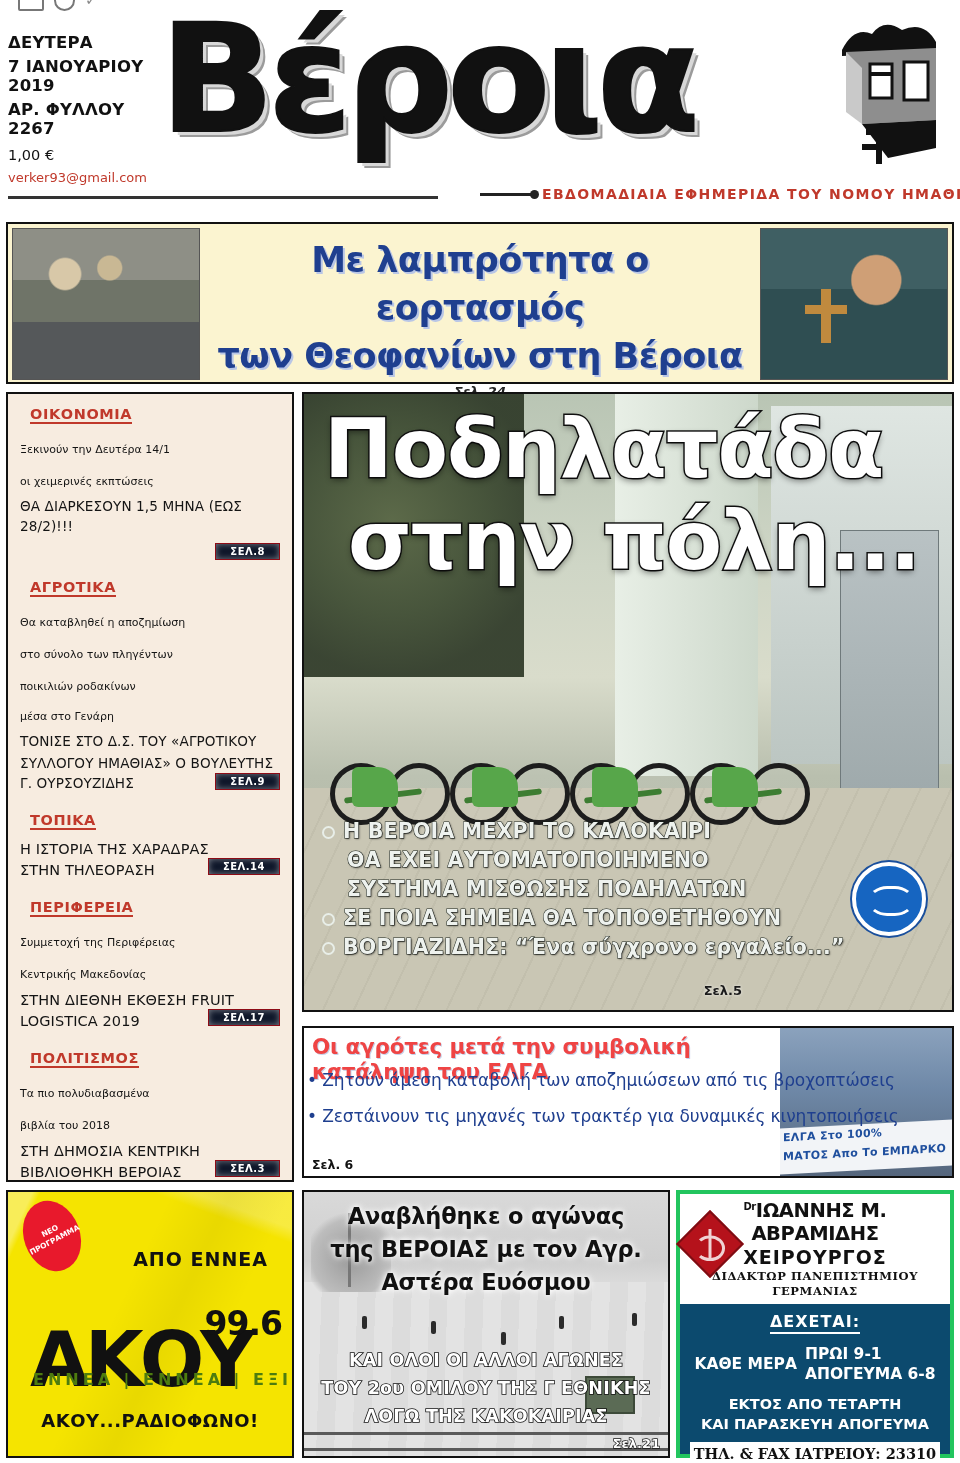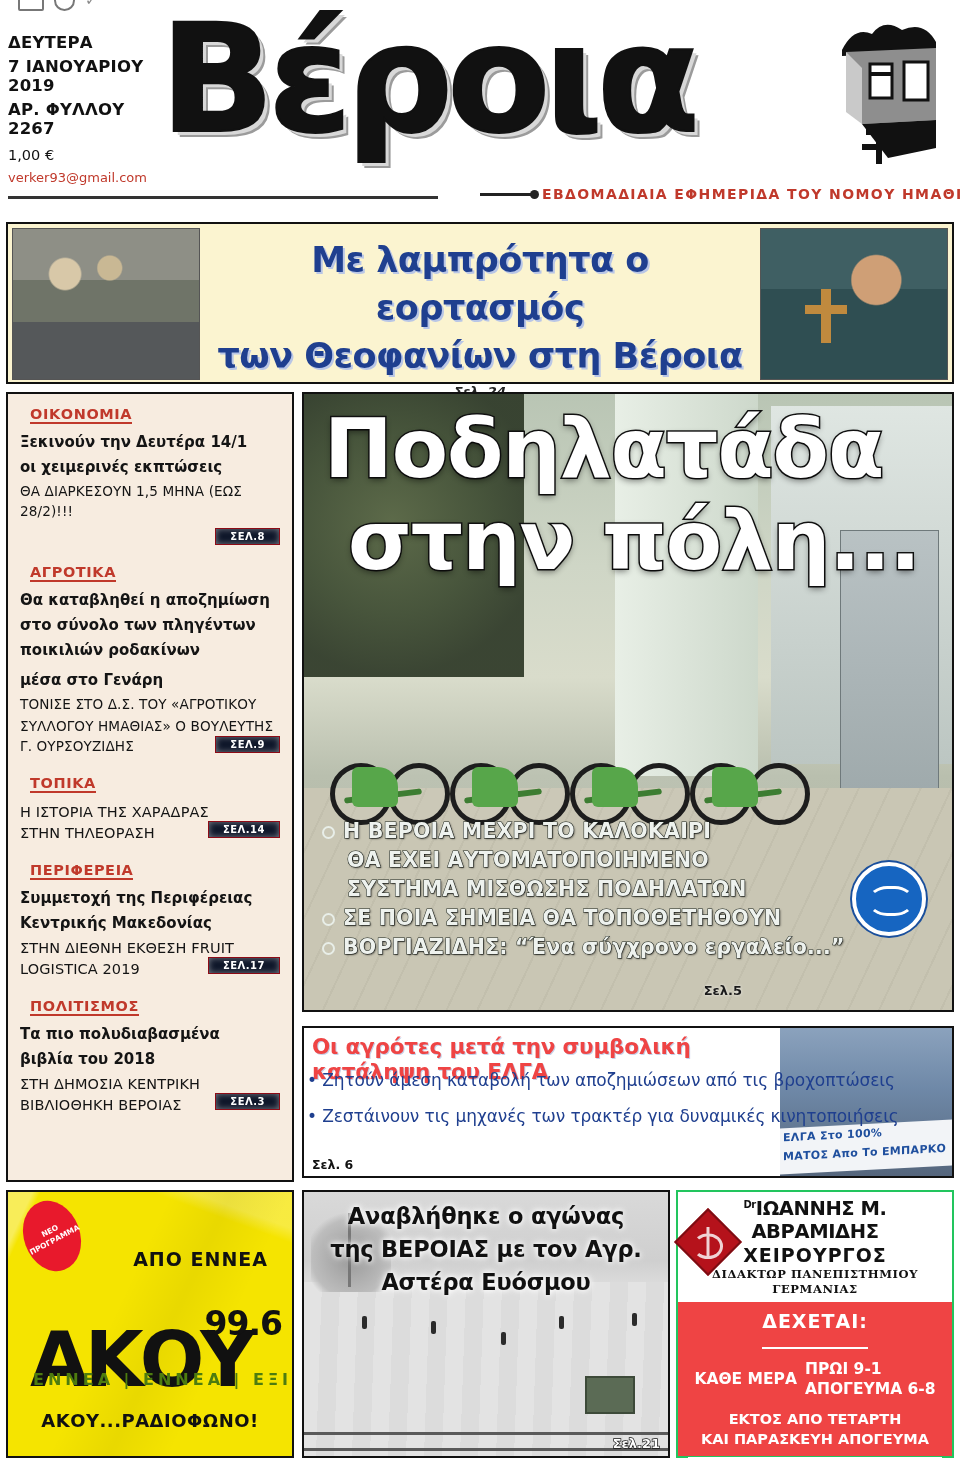--- a/index.html
+++ b/index.html
@@ -47,21 +47,21 @@
   }
   .banner .bsel{font-size:13px;font-style:italic;font-weight:bold;color:#222;margin-top:4px;}
 
   
   .sidebar{position:absolute;left:6px;top:392px;width:288px;height:790px;background:#f7ece0;border:2px solid #111;box-sizing:border-box;padding:10px 12px 8px 12px;}
   .sec{margin-bottom:4px;position:relative;}
   .sec-title{
     display:inline-block;font-weight:bold;font-size:14.5px;color:#c0392b;
     border-bottom:2px solid #c0392b;letter-spacing:.6px;margin:0 0 6px 10px;
   }
-  .sec .lead{font-weight:bold;font-size:15px;line-height:24px;color:#141414;margin:0 0 1px 0;}
+  .sec .lead{font-weight:normal;font-size:11px;line-height:24px;color:#141414;margin:8px 0 1px 0;}
   .sec .sub{font-size:13.6px;line-height:20px;color:#141414;margin:2px 0 0 0;letter-spacing:.1px;}
   .selbadge{
     display:inline-block;background:#0f172a;color:#fff;font-weight:bold;font-size:10px;
     padding:2px 14px;border:1px solid #8d0b16;letter-spacing:.5px;
     box-shadow:inset 0 0 6px rgba(255,255,255,.45);
   }
   .badge-right{position:absolute;right:0;}
   .sec-gap{height:13px;}
 
   
@@ -145,31 +145,31 @@
   .fb-top{position:absolute;left:0;right:0;top:8px;text-align:center;}
   .fb-top .l{font-weight:bold;font-size:22.5px;line-height:33px;color:#111;letter-spacing:-.2px;
      text-shadow:0 0 5px #fff,0 0 9px #fff;}
   .fb-bot{position:absolute;left:0;right:0;bottom:26px;text-align:center;}
   .fb-bot .l{font-weight:bold;font-size:17.5px;line-height:28px;color:#fff;letter-spacing:.2px;
      -webkit-text-stroke:1.6px #111;paint-order:stroke fill;}
   .fb-sel{position:absolute;right:8px;bottom:5px;font-weight:bold;font-size:13px;color:#fff;
      -webkit-text-stroke:1.4px #111;paint-order:stroke fill;}
 
   
-  .doctor{position:absolute;left:676px;top:1190px;width:278px;height:268px;background:#ef4444;border:2px solid #22c55e;box-sizing:border-box;}
+  .doctor{position:absolute;left:676px;top:1190px;width:278px;height:268px;background:#0c4a6e;border:4px solid #22c55e;box-sizing:border-box;}
   .doc-head{position:relative;background:#fff;padding:5px 4px 6px 4px;}
   .doc-name{font-weight:bold;font-size:19.5px;text-align:center;color:#111;letter-spacing:-.4px;}
   .doc-name sup{font-size:10px;vertical-align:super;}
   .doc-spec{font-weight:bold;font-size:19px;text-align:center;color:#111;letter-spacing:1px;margin-top:1px;}
   .doc-sub{font-size:11.5px;text-align:center;color:#111;letter-spacing:.6px;line-height:14px;margin-top:1px;font-family:"DejaVu Serif","Liberation Serif",serif;font-weight:bold;}
   .doc-emblem{position:absolute;left:6px;top:26px;width:44px;height:44px;background:#b5121b;transform:rotate(45deg);border:2px solid #7d0d13;}
   .doc-emblem .rod{position:absolute;left:50%;top:7px;width:3px;height:30px;background:#f0d2d4;transform:translateX(-50%) rotate(-45deg);}
   .doc-emblem .snake{position:absolute;left:10px;top:12px;width:24px;height:20px;border:3px solid #f0d2d4;border-radius:50%;border-left-color:transparent;transform:rotate(-45deg);}
   .doc-body{padding:8px 6px 4px 6px;color:#fff;text-align:center;}
-  .doc-dex{font-weight:bold;font-size:19px;letter-spacing:1px;border-bottom:2px solid #fff;display:inline-block;padding-bottom:15px;}
+  .doc-dex{font-weight:bold;font-size:16px;letter-spacing:1px;border-bottom:2px solid #fff;display:inline-block;padding-bottom:1px;}
   .doc-hours{display:flex;align-items:center;justify-content:center;gap:8px;margin-top:10px;}
   .doc-hours .left{font-weight:bold;font-size:15.5px;}
   .doc-hours .right{font-weight:bold;font-size:15.5px;line-height:20px;text-align:left;}
   .doc-except{font-weight:bold;font-size:14.5px;line-height:20px;margin-top:10px;}
   .doc-tel{background:#fff;color:#111;font-weight:bold;font-size:14.5px;margin:8px 4px 0 4px;padding:3px 2px;
      font-family:"DejaVu Serif","Liberation Serif",serif;}
 
   .photo-ph{width:100%;height:100%;}
   .ph-epiph{background:
      radial-gradient(circle at 28% 30%,#d8c8a8 0 9%,transparent 10%),
@@ -409,20 +409,25 @@
   <div class="fb-player" style="left:90%;top:46%;"></div>
   <div class="fb-bin"></div>
   <div class="fb-rail"></div>
   <div class="fb-rail2"></div>
 
   <div class="fb-top">
     <div class="l">Αναβλήθηκε ο αγώνας</div>
     <div class="l">της ΒΕΡΟΙΑΣ με τον Αγρ.</div>
     <div class="l">Αστέρα Ευόσμου</div>
   </div>
+  <div class="fb-bot">
+    <div class="l">ΚΑΙ ΟΛΟΙ ΟΙ ΑΛΛΟΙ ΑΓΩΝΕΣ</div>
+    <div class="l">ΤΟΥ 2ου ΟΜΙΛΟΥ ΤΗΣ Γ ΕΘΝΙΚΗΣ</div>
+    <div class="l">ΛΟΓΩ ΤΗΣ ΚΑΚΟΚΑΙΡΙΑΣ</div>
+  </div>
   <div class="fb-sel">Σελ.21</div>
 </div>
 
 <div class="doctor">
   <div class="doc-head">
     <div class="doc-emblem">
       <span class="rod"></span>
         <span class="snake"></span>
     </div>
     <div class="doc-name">

